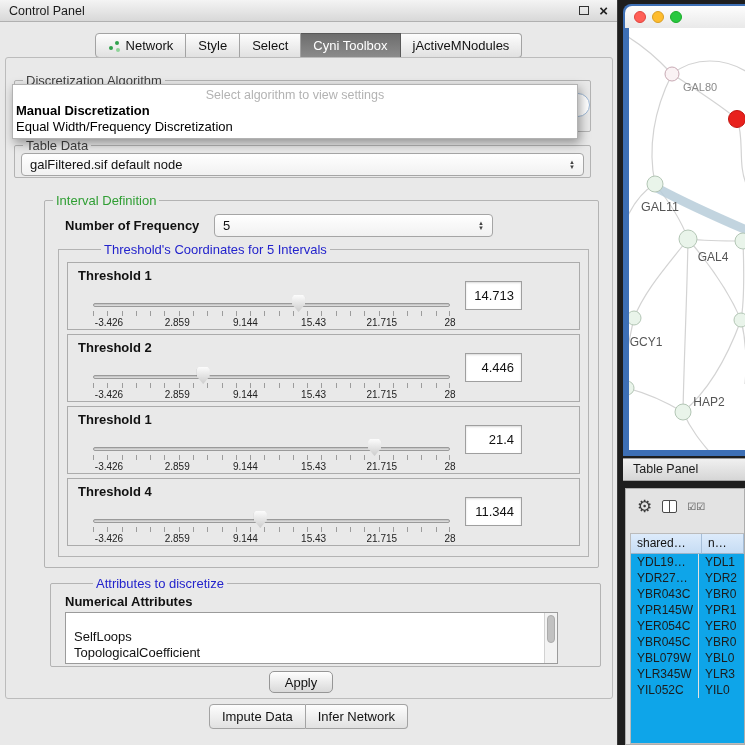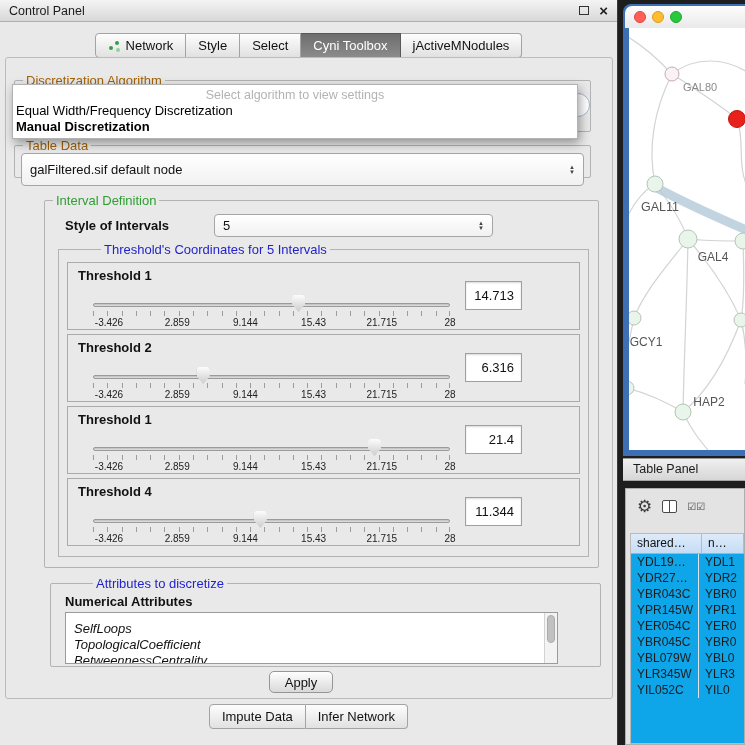--- a/index.html
+++ b/index.html
@@ -23,39 +23,39 @@
     background:linear-gradient(#fdfdfd,#e1e1e1);border:1px solid #a3a3a3;border-left:none;color:#111;cursor:default;}
   .tab:first-child{border-left:1px solid #a3a3a3;border-radius:4px 0 0 4px;}
   .tab:last-child{border-radius:0 4px 4px 0;}
   .tab.selected{background:linear-gradient(#6d6d6d,#8b8b8b);color:#fff;border-color:#585858;}
   .net-icon{width:13px;height:12px;position:relative;display:inline-block;}
   .net-icon::before{content:"";position:absolute;left:1px;top:6px;width:4px;height:4px;border-radius:50%;background:#2fa14c;
     box-shadow:6px -5px 0 #2fa14c, 7px 2px 0 #8fd49a;}
   .cp-inner{position:absolute;left:5px;top:57px;width:608px;height:642px;border:1px solid #bcbcbc;border-radius:3px;background:#e9e9e9;}
 
   .group{position:absolute;border:1px solid #b3b3b3;border-radius:2px;}
-  .group-label{position:absolute;top:-8px;left:8px;background:#e9e9e9;padding:0 3px;font-size:13px;color:#a16207;white-space:nowrap;}
+  .group-label{position:absolute;top:-8px;left:8px;background:#e9e9e9;padding:0 3px;font-size:13px;color:#404040;white-space:nowrap;}
   .group-label.green{color:#2f9e33;}
   .group-label.blue{color:#2323cc;margin-left:34px;}
 
   
   .algo-group{left:14px;top:80px;width:577px;height:52px;}
   .algo-combo{position:absolute;left:6px;top:12px;right:0;height:24px;background:#fff;border:1.5px solid #9fb9d6;border-radius:12px;}
 
   
   .algo-popup{position:absolute;left:12px;top:84px;width:566px;background:#fff;border:1px solid #b2b2b2;box-shadow:2px 4px 10px rgba(0,0,0,.38);z-index:50;padding:2px 0 3px;}
   .popup-prompt{text-align:center;color:#b3b3b3;font-size:12.5px;height:16px;line-height:16px;}
   .popup-item{font-size:13px;height:16px;line-height:16px;padding-left:3px;color:#000;}
   .popup-item.bold{font-weight:bold;}
 
   
   .tabledata-group{left:14px;top:145px;width:577px;height:33px;}
   .combo{background:linear-gradient(#ffffff,#f1f1f1);border:1px solid #a5a5a5;border-radius:4px;display:flex;align-items:center;padding:0 8px;font-size:13px;color:#111;}
   .stepper{margin-left:auto;display:flex;flex-direction:column;line-height:5px;font-size:6px;color:#444;}
-  .td-combo{position:absolute;left:6px;top:7px;right:6px;height:33px;}
+  .td-combo{position:absolute;left:6px;top:7px;right:6px;height:23px;}
 
   
   .interval-group{left:44px;top:200px;width:555px;height:368px;}
   .noi-label{position:absolute;left:20px;top:17px;font-size:13px;font-weight:bold;}
   .noi-combo{position:absolute;left:169px;top:13px;width:279px;height:23px;}
   .thr-group{position:absolute;left:13px;right:9px;top:48px;bottom:10px;border:1px solid #b3b3b3;}
   .thr-panel{margin:4px 8px 0;height:68px;border:1px solid #ababab;position:relative;background:#e9e9e9;}
   .thr-panel:first-child{margin-top:12px;}
   .thr-label{position:absolute;left:10px;top:5px;font-size:13px;font-weight:bold;}
   .slider{position:absolute;left:25px;top:26px;width:357px;height:40px;}
@@ -69,21 +69,21 @@
   .tick-labels{position:absolute;left:16px;right:0;top:28px;height:12px;}
   .tick-label{position:absolute;transform:translateX(-50%);font-size:10px;color:#222;white-space:nowrap;}
   .value-box{position:absolute;left:397px;top:18px;width:57px;height:29px;background:#fff;border:1px solid #9f9f9f;
     display:flex;align-items:center;justify-content:flex-end;padding-right:7px;font-size:13px;box-shadow:inset 0 1px 2px rgba(0,0,0,.15);}
 
   
   .attr-group{left:50px;top:583px;width:551px;height:84px;}
   .attr-title{position:absolute;left:14px;top:10px;font-size:13px;font-weight:bold;}
   .listbox{position:absolute;left:14px;top:28px;width:493px;height:52px;background:#fff;border:1px solid #9b9b9b;overflow:hidden;}
   .attr-item{font-size:13px;line-height:16px;padding-left:8px;color:#111;white-space:nowrap;}
-  .listbox .items{padding-top:8px;padding-right:14px;font-style:italic;}
+  .listbox .items{padding-top:16px;padding-right:14px;}
   .vscroll{position:absolute;right:0;top:0;bottom:0;width:13px;background:#f3f3f3;border-left:1px solid #d2d2d2;}
   .vscroll .sb-thumb{position:absolute;left:2px;top:2px;width:8px;height:28px;border-radius:5px;background:#c1c1c1;border:1px solid #ababab;}
 
   .apply-btn{position:absolute;left:269px;top:671px;width:64px;height:22px;border:1px solid #969696;border-radius:5px;
     background:linear-gradient(#fefefe,#d9d9d9);font-size:13px;color:#111;display:flex;align-items:center;justify-content:center;}
 
   
   .network-window{position:absolute;left:623px;top:4px;width:122px;height:452px;background:#3d6fb5;border-radius:8px 0 0 0;}
   .net-titlebar{position:absolute;left:2px;top:2px;right:0;height:22px;background:linear-gradient(#fdfdfd,#e9e9e9);
     border-radius:7px 0 0 0;display:flex;align-items:center;padding-left:9px;gap:6px;}
@@ -145,39 +145,39 @@
   <div class="cp-inner"></div>
 
   <div class="group algo-group">
     <span class="group-label">Discretization Algorithm</span>
     <div class="algo-combo"></div>
   </div>
 
   <div class="algo-popup">
     <div class="popup-prompt">Select algorithm to view settings</div>
     <div>
+        <div class="popup-item bold">Manual Discretization</div>
         <div class="popup-item">Equal Width/Frequency Discretization</div>
-        <div class="popup-item bold">Manual Discretization</div>
       </div>
   </div>
 
   <div class="group tabledata-group">
     <span class="group-label">Table Data</span>
     <div class="combo td-combo">
       <span>galFiltered.sif default node</span>
       <span class="stepper">
           <span>▲</span>
           <span>▼</span>
         </span>
     </div>
   </div>
 
   <div class="group interval-group">
     <span class="group-label green">Interval Definition</span>
-    <span class="noi-label">Style of Intervals</span>
+    <span class="noi-label">Number of Frequency</span>
     <div class="combo noi-combo">
       <span>5</span>
       <span class="stepper">
           <span>▲</span>
           <span>▼</span>
         </span>
     </div>
     <div class="thr-group">
       <span class="group-label blue">Threshold's Coordinates for 5 Intervals</span>
       <div>
@@ -206,21 +206,21 @@
               <div class="tick-labels">
                 <span class="tick-label" style="left: 0%;">-3.426</span>
                 <span class="tick-label" style="left: 20%;">2.859</span>
                 <span class="tick-label" style="left: 40%;">9.144</span>
                 <span class="tick-label" style="left: 60%;">15.43</span>
                 <span class="tick-label" style="left: 80%;">21.715</span>
                 <span class="tick-label" style="left: 100%;">28</span>
               </div>
               <div class="thumb" style="left: calc(31% - 7px);"></div>
             </div>
-            <div class="value-box">6.316</div>
+            <div class="value-box">4.446</div>
           </div>
           <div class="thr-panel">
             <div class="thr-label">Threshold 1</div>
             <div class="slider">
               <div class="track"></div>
               <div class="ticks"></div>
               <div class="tick-labels">
                 <span class="tick-label" style="left: 0%;">-3.426</span>
                 <span class="tick-label" style="left: 20%;">2.859</span>
                 <span class="tick-label" style="left: 40%;">9.144</span>

